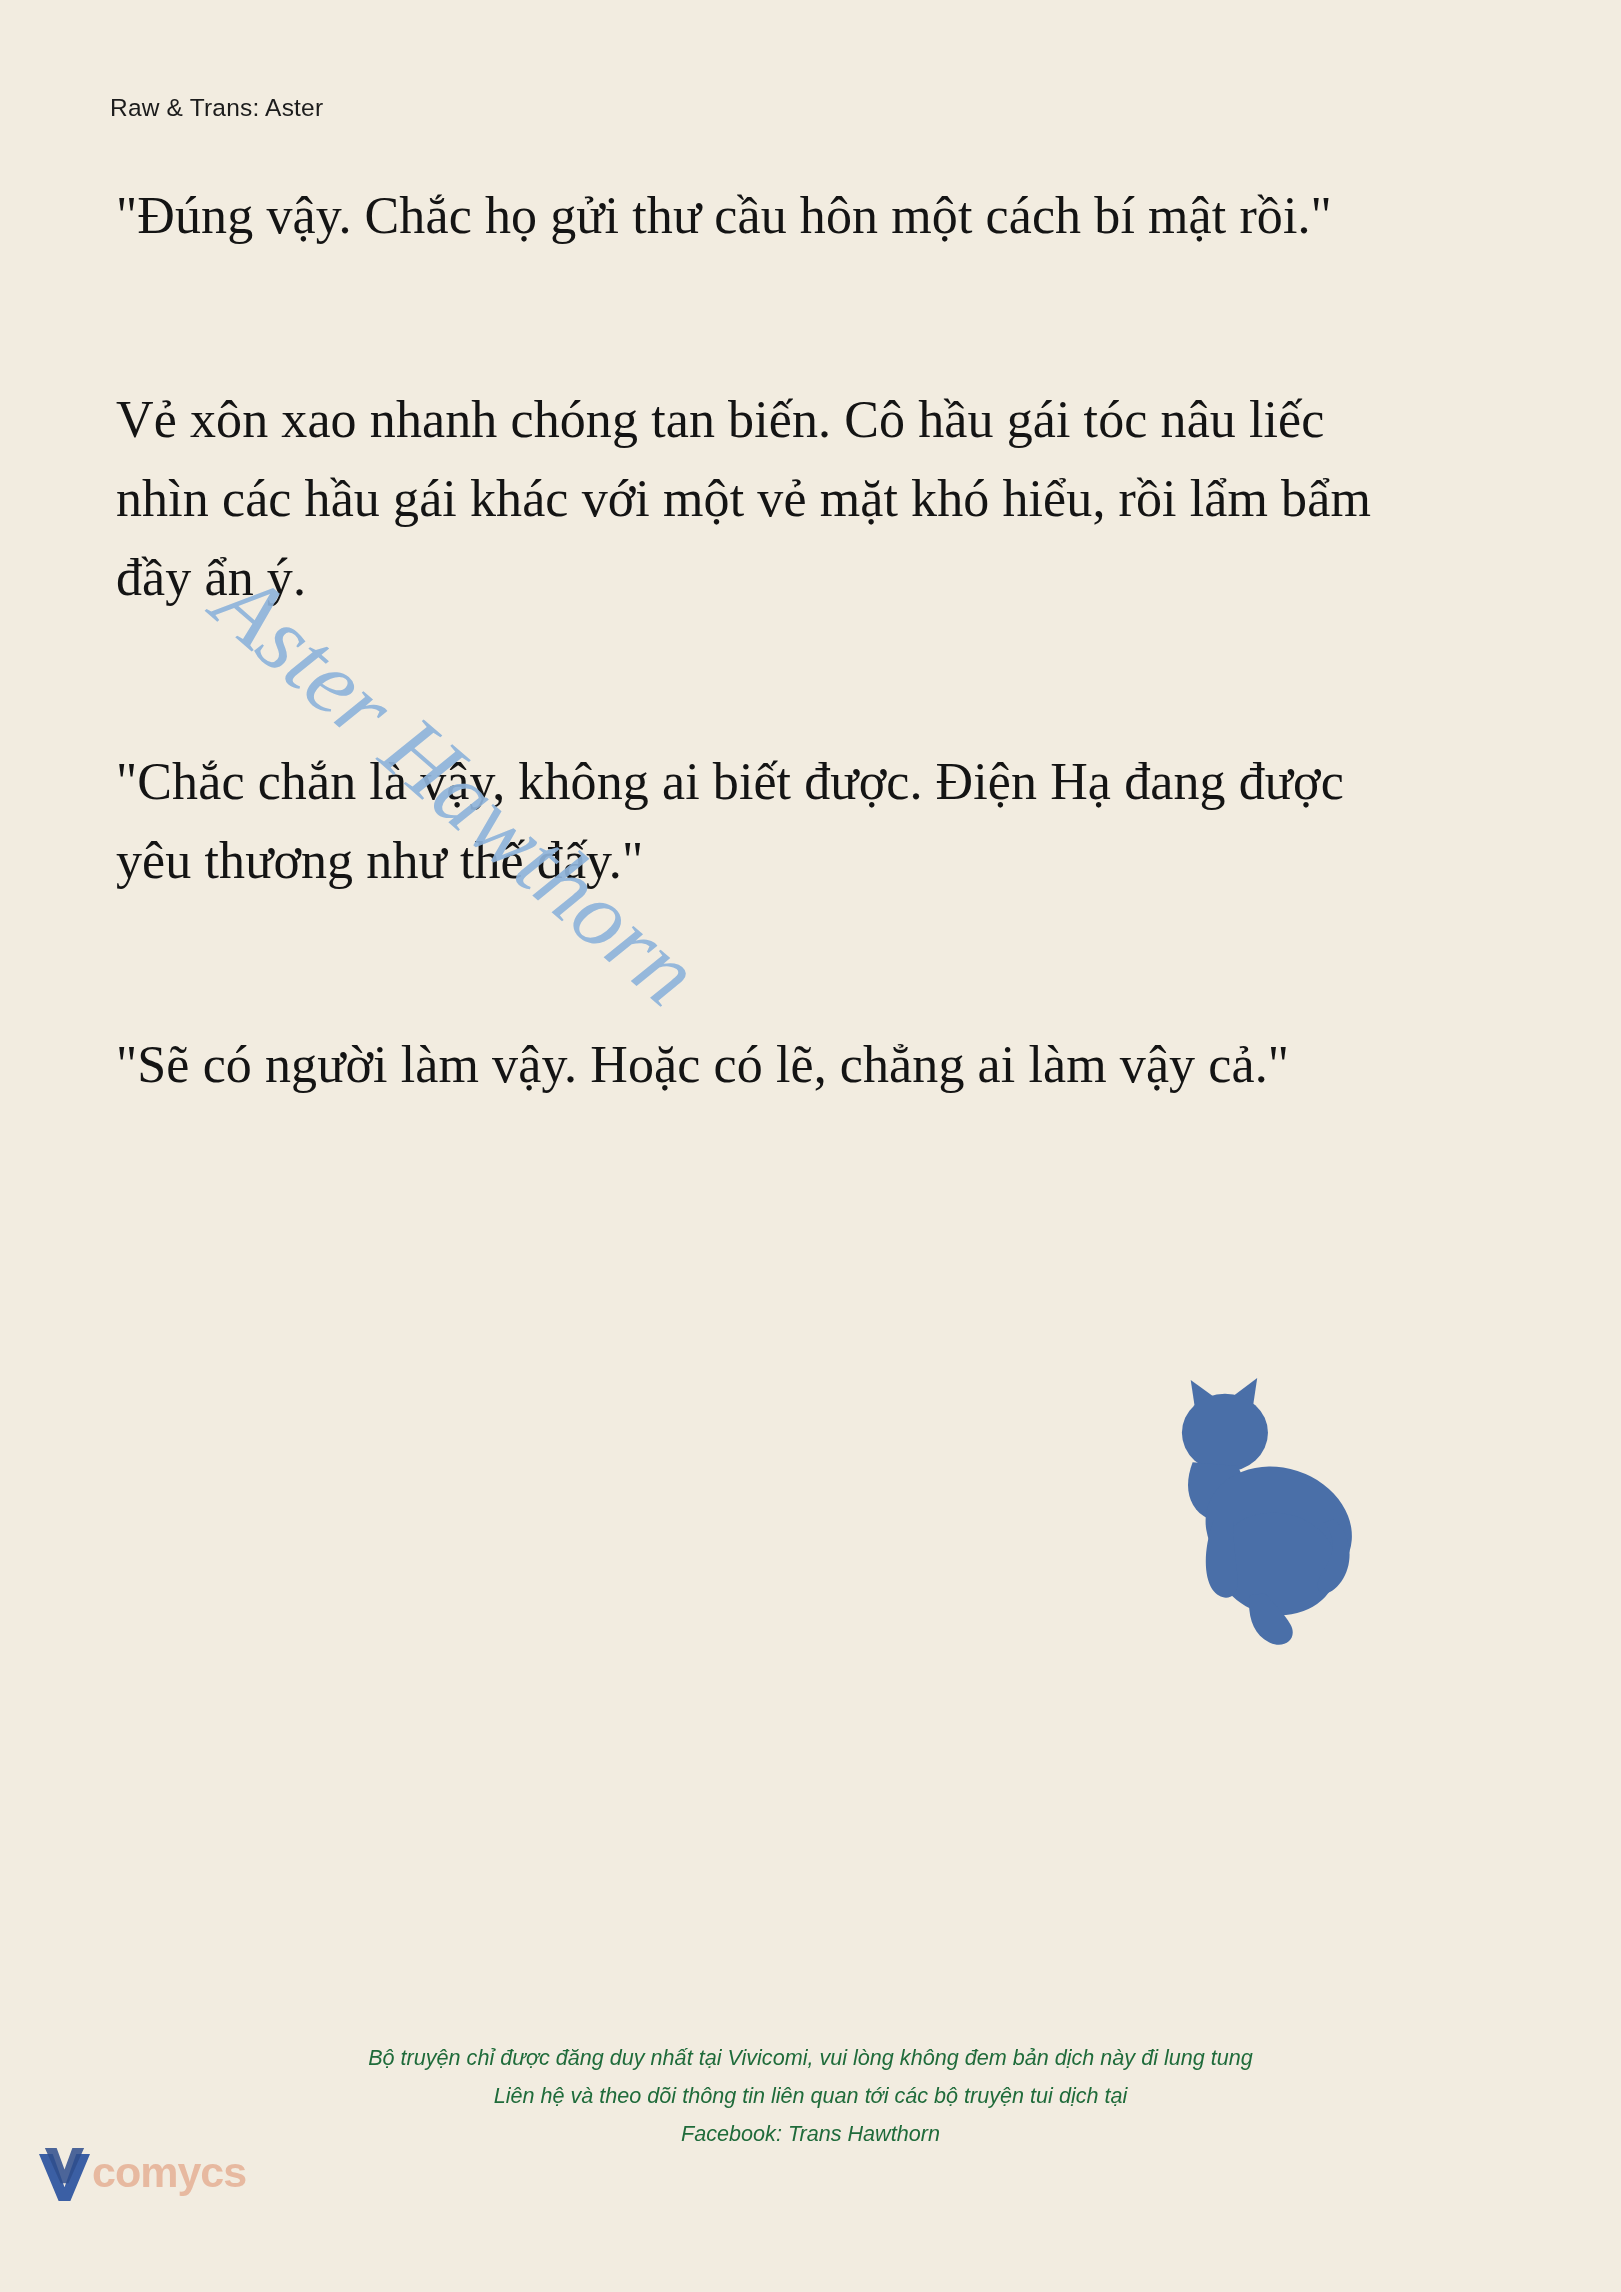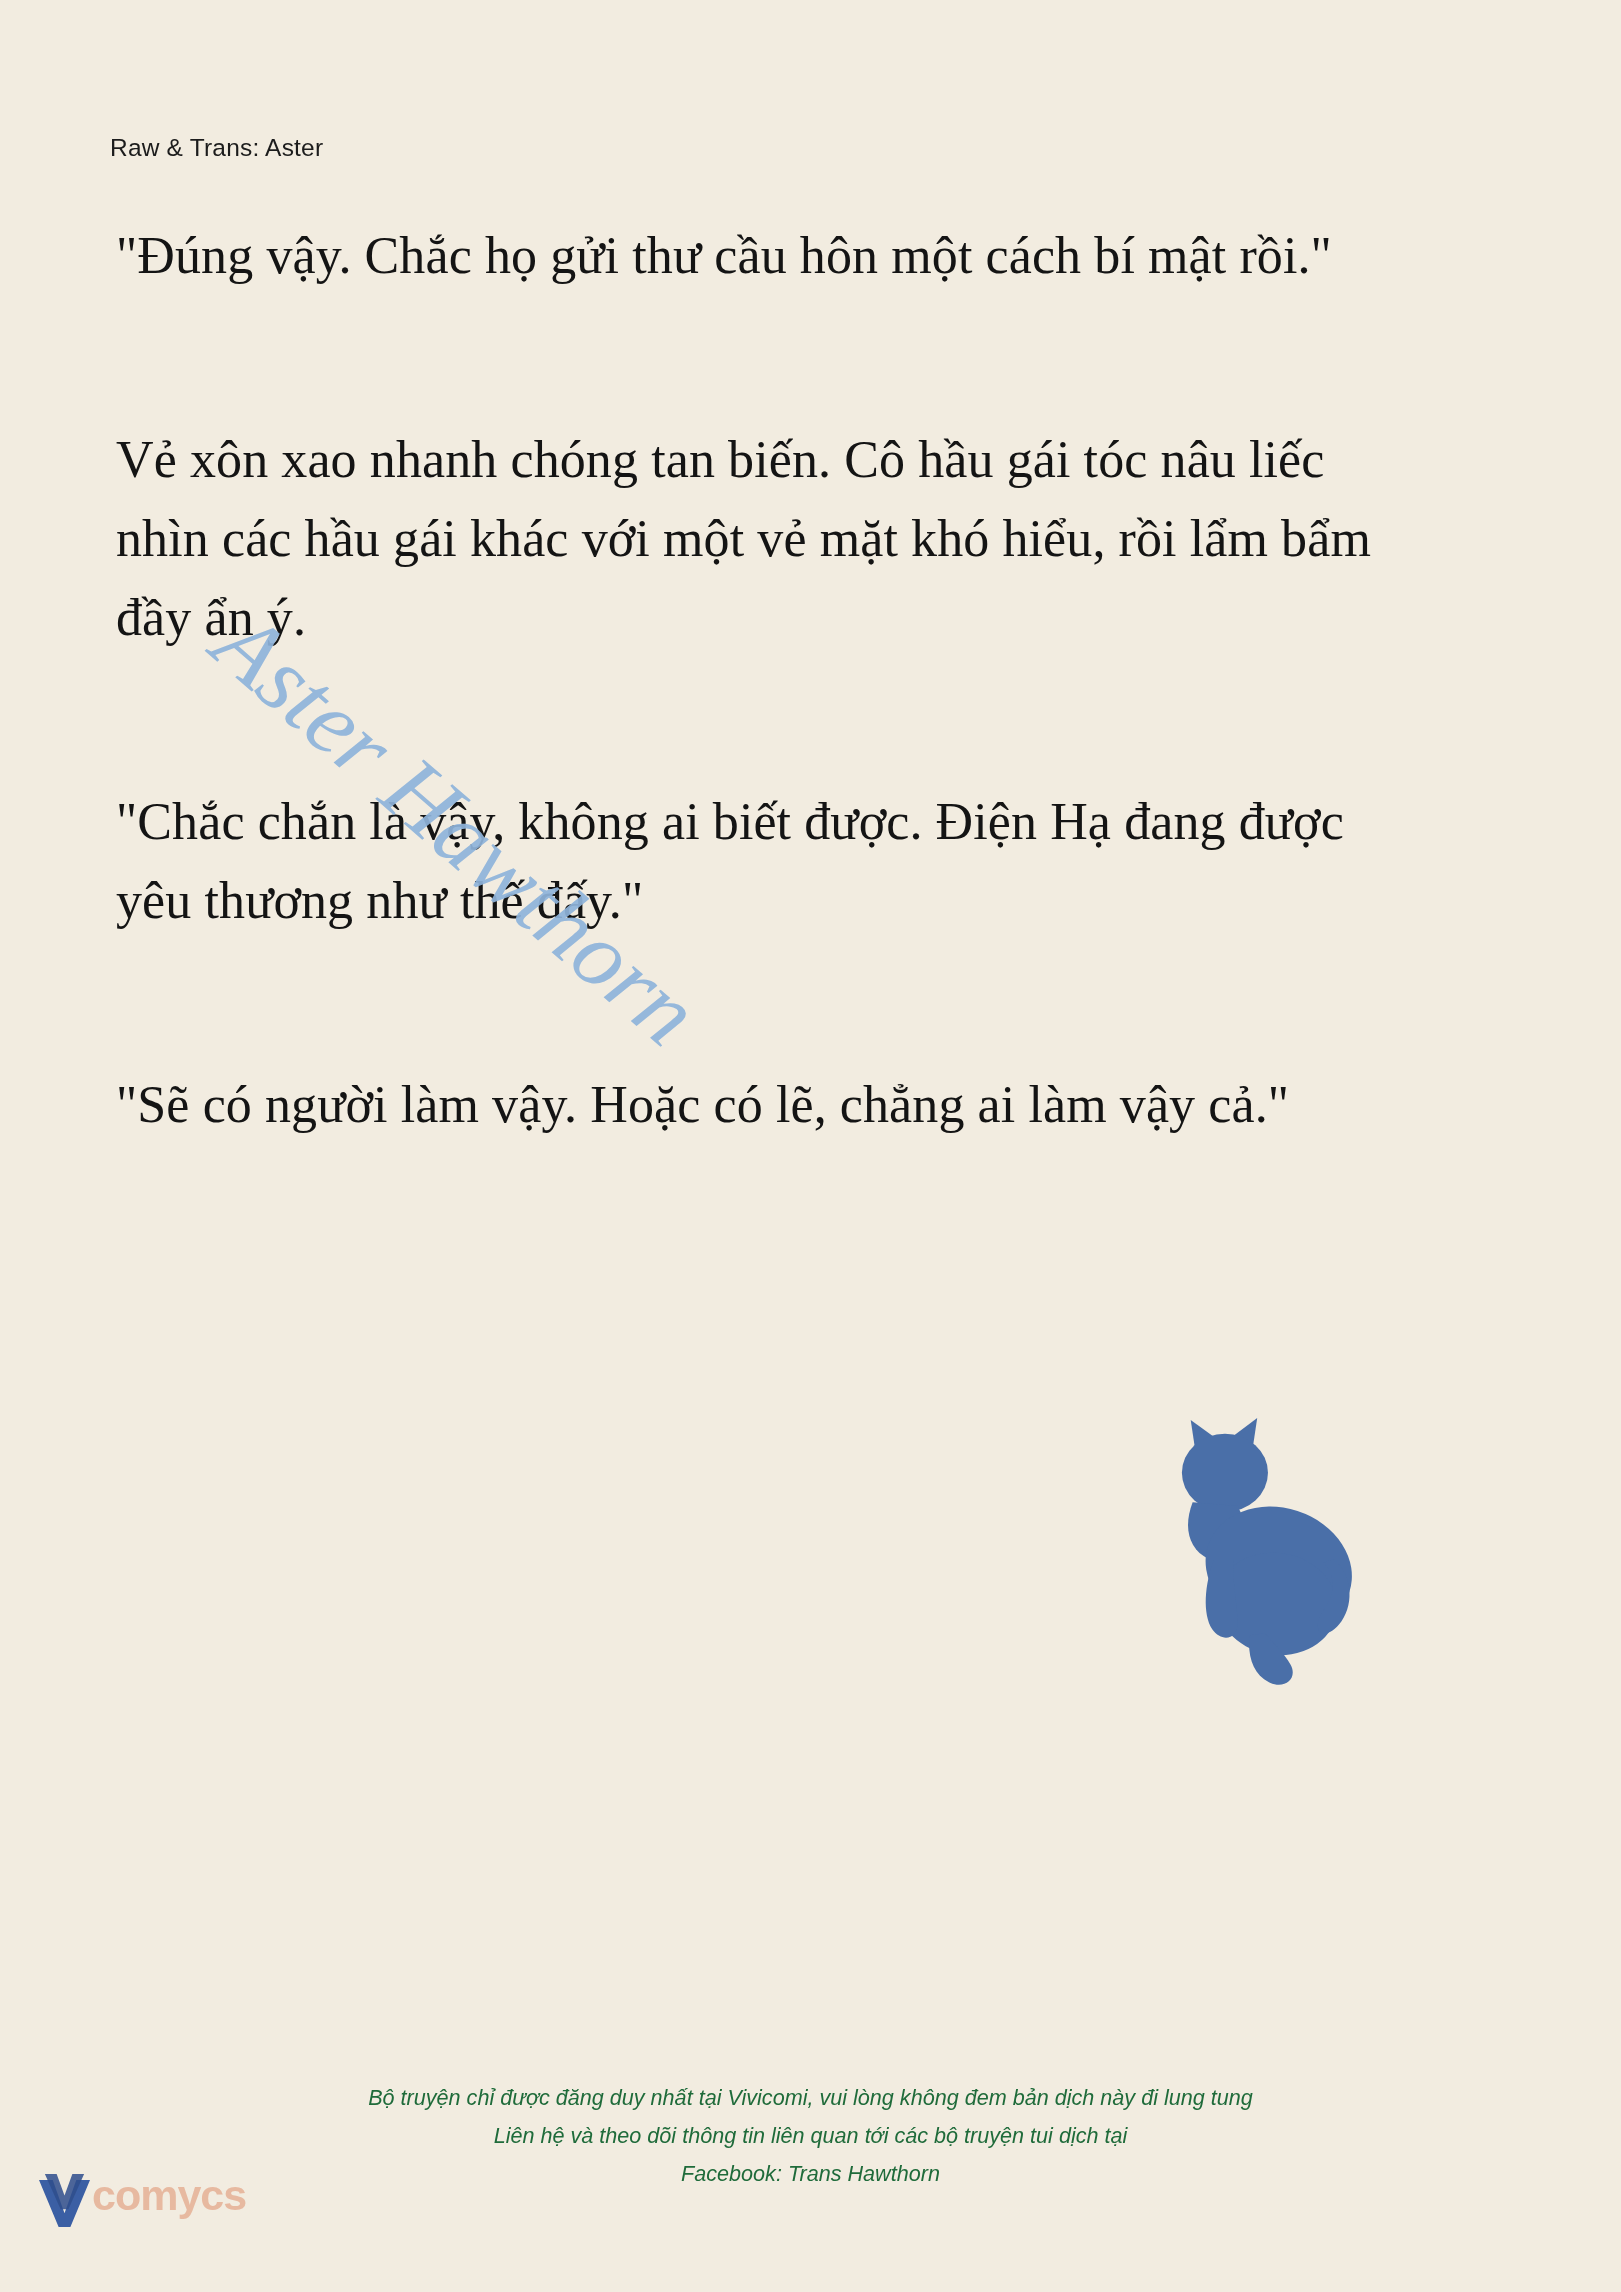--- a/index.html
+++ b/index.html
@@ -13,21 +13,20 @@
     font-family: "Liberation Serif", serif;
     overflow: hidden;
     position: relative;
   }
   .page {
     position: relative;
     width: 1621px;
     height: 2239px;
     box-sizing: border-box;
     background: #f2ece0;
-    margin-top: 40px;
   }
 
   
   .credit {
     position: absolute;
     left: 110px;
     top: 94px;
     font-family: "Liberation Sans", sans-serif;
     font-size: 24.5px;
     color: #1c1c1c;
@@ -97,23 +96,23 @@
     font-size: 21.6px;
     color: #1f6b3a;
     line-height: 1.75;
   }
   .footer-note div { margin: 0; }
 
   
   .logo {
     position: absolute;
     left: 39px;
-    bottom: 36px;
+    bottom: 30px;
     display: flex;
-    align-items: flex-start;
+    align-items: center;
     height: 69px;
   }
   .logo-v {
     position: relative;
     width: 51px;
     height: 53px;
     margin-right: 2px;
   }
   .logo-v svg { display: block; }
   .logo-word {

